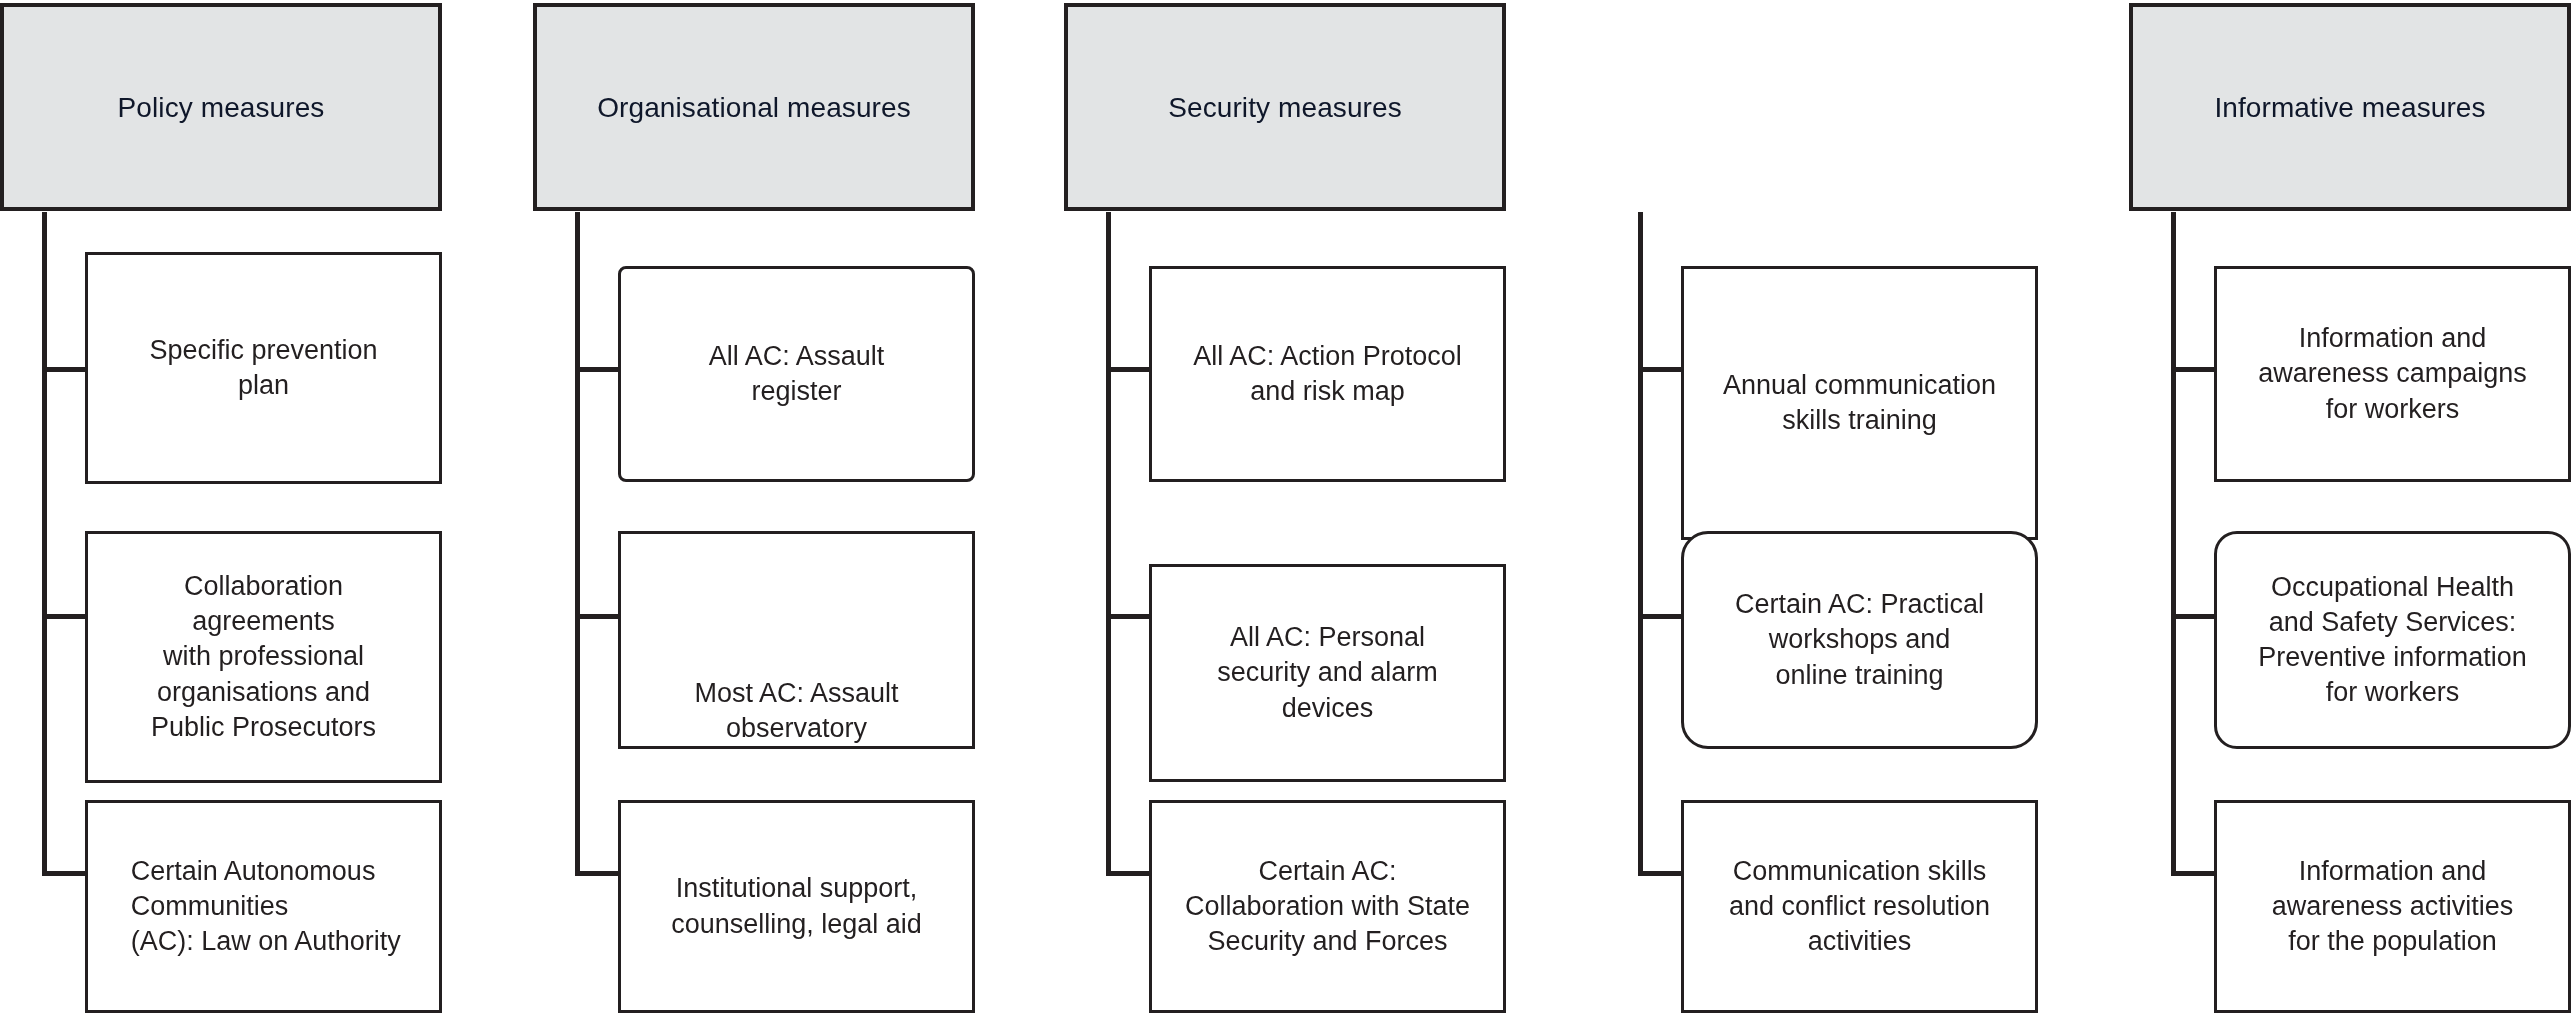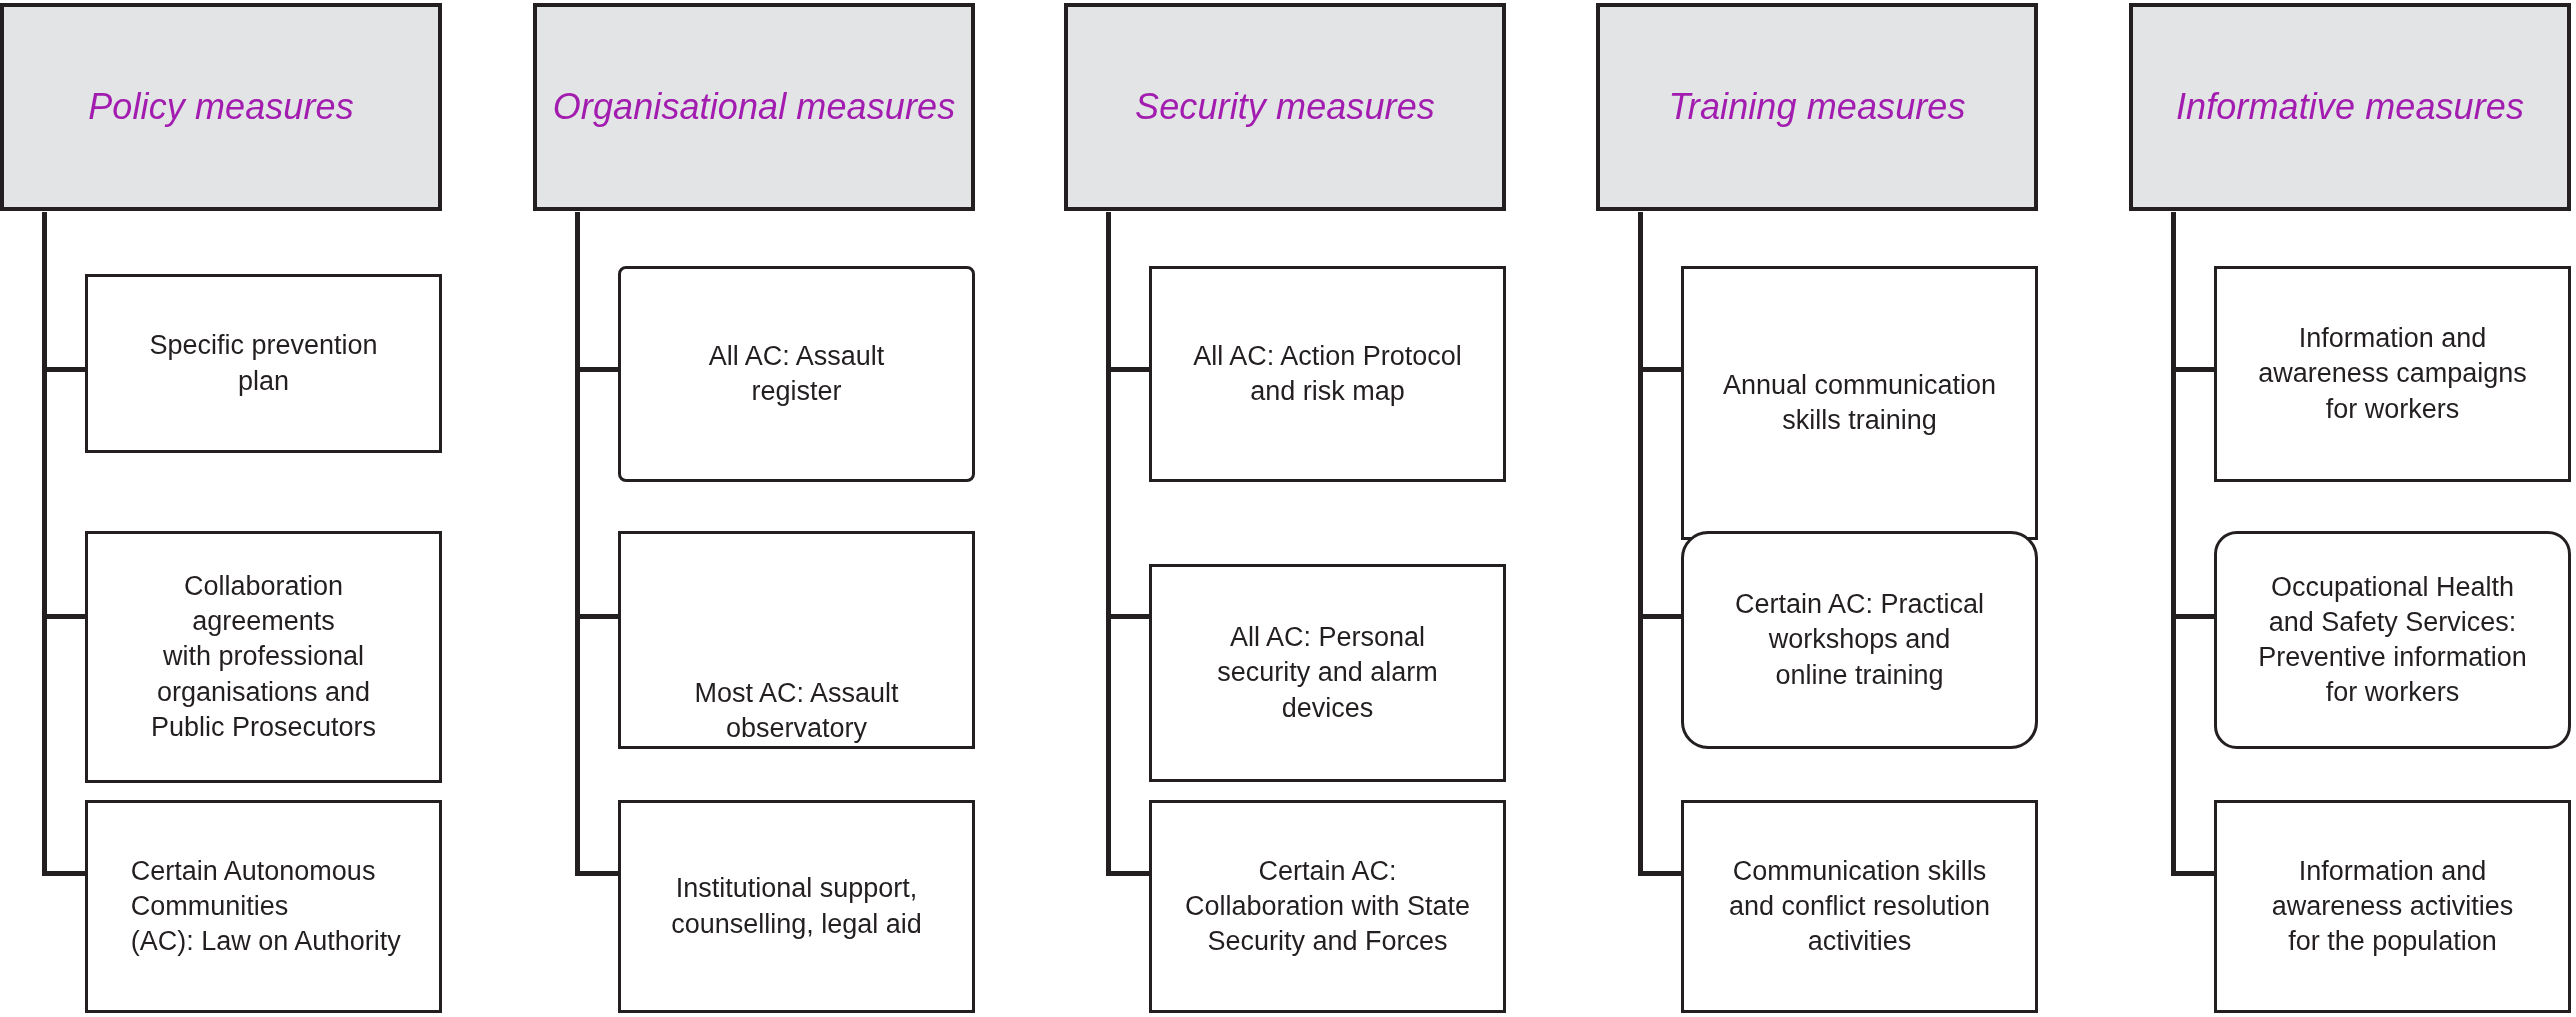--- a/index.html
+++ b/index.html
@@ -33,26 +33,25 @@
     height: 208px;
     box-sizing: border-box;
     border: 4.6px solid #231f20;
     background: #e2e4e5;
     display: flex;
     align-items: center;
     justify-content: center;
     text-align: center;
   }
   .header-label {
-    font-size: 36px;
+    font-size: 28px;
     line-height: 1.18;
-    color: #a21caf;
+    color: #0f172a;
     padding: 0 7.7px;
     letter-spacing: 0.1px;
-    font-style: italic;
   }
   
   .stem {
     position: absolute;
     left: 42px;
     top: 212px;
     width: 5.4px;
     background: #231f20;
   }
   .branch {
@@ -93,21 +92,21 @@
 <div id="canvas">
 
   <div class="column" style="left:0px;">
     <div class="header-box">
       <span class="header-label">Policy measures</span>
     </div>
     <div class="stem" style="height:664px;"></div>
     <div class="branch" style="top:367px;"></div>
     <div class="branch" style="top:614px;"></div>
     <div class="branch" style="top:871px;"></div>
-    <div class="child-box" style="top:274px;height:179px;align-items:center;">
+    <div class="child-box" style="top:252px;height:232px;align-items:center;">
       <span class="child-label">Specific prevention
 plan</span>
     </div>
     <div class="child-box" style="top:531px;height:252px;">
       <span class="child-label">Collaboration
 agreements
 with professional
 organisations and
 Public Prosecutors</span>
     </div>
@@ -158,23 +157,20 @@
 devices</span>
     </div>
     <div class="child-box" style="top:800px;height:213px;">
       <span class="child-label">Certain AC:
 Collaboration with State
 Security and Forces</span>
     </div>
   </div>
 
   <div class="column" style="left:1596px;">
-    <div class="header-box">
-      <span class="header-label">Training measures</span>
-    </div>
     <div class="stem" style="height:664px;"></div>
     <div class="branch" style="top:367px;"></div>
     <div class="branch" style="top:614px;"></div>
     <div class="branch" style="top:871px;"></div>
     <div class="child-box" style="top:266px;height:274px;">
       <span class="child-label">Annual communication
 skills training</span>
     </div>
     <div class="child-box" style="top:531px;height:218px;border-radius:27px;">
       <span class="child-label">Certain AC: Practical

